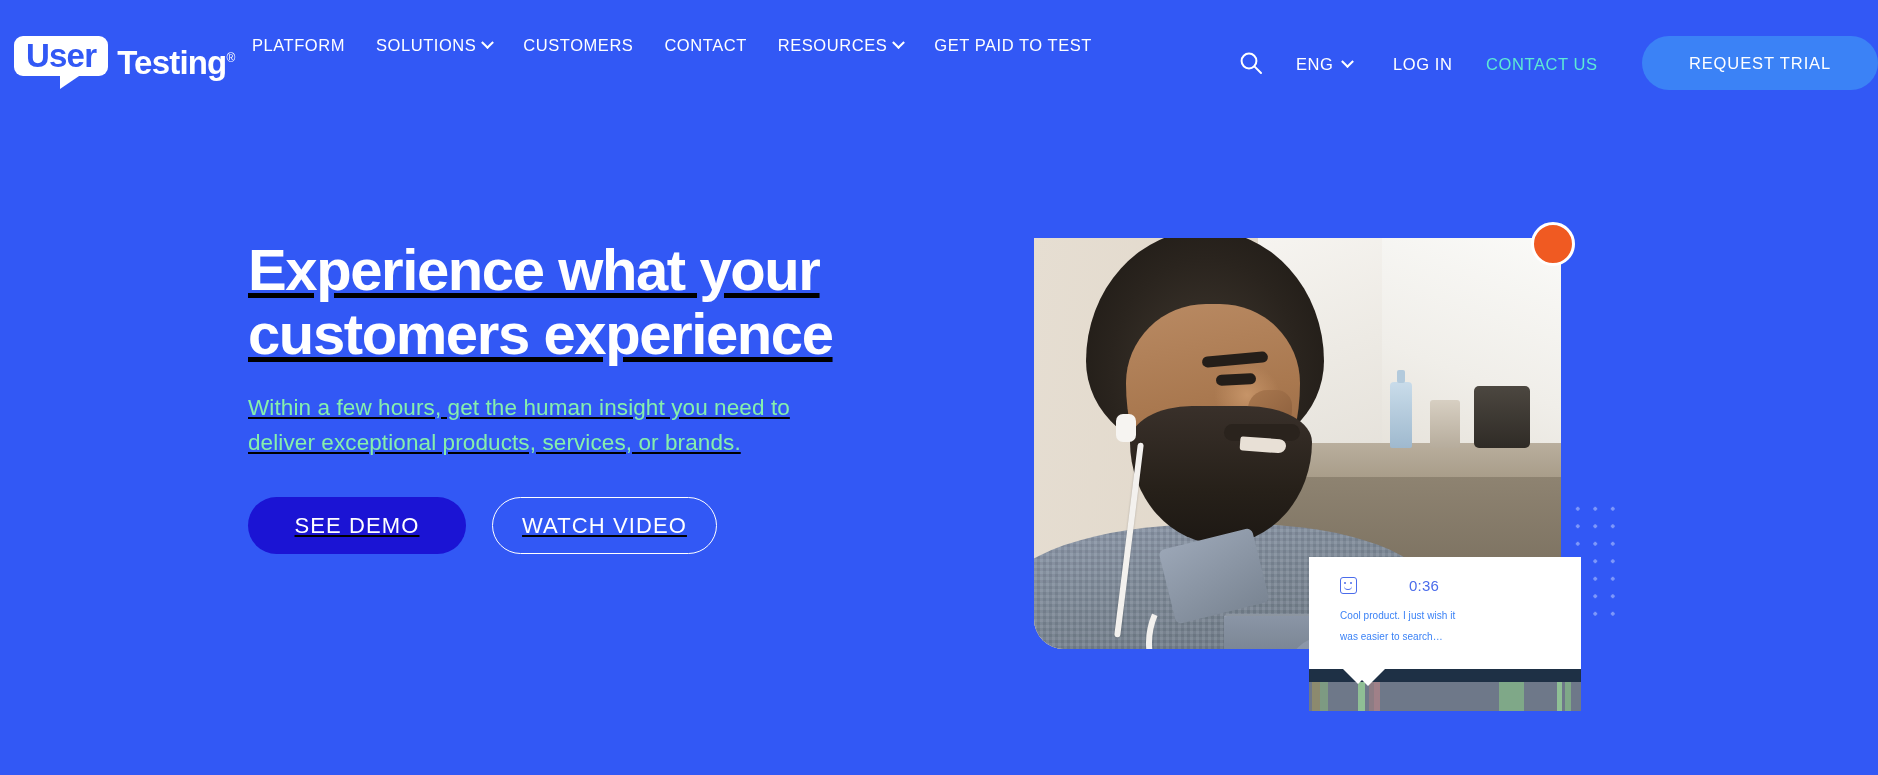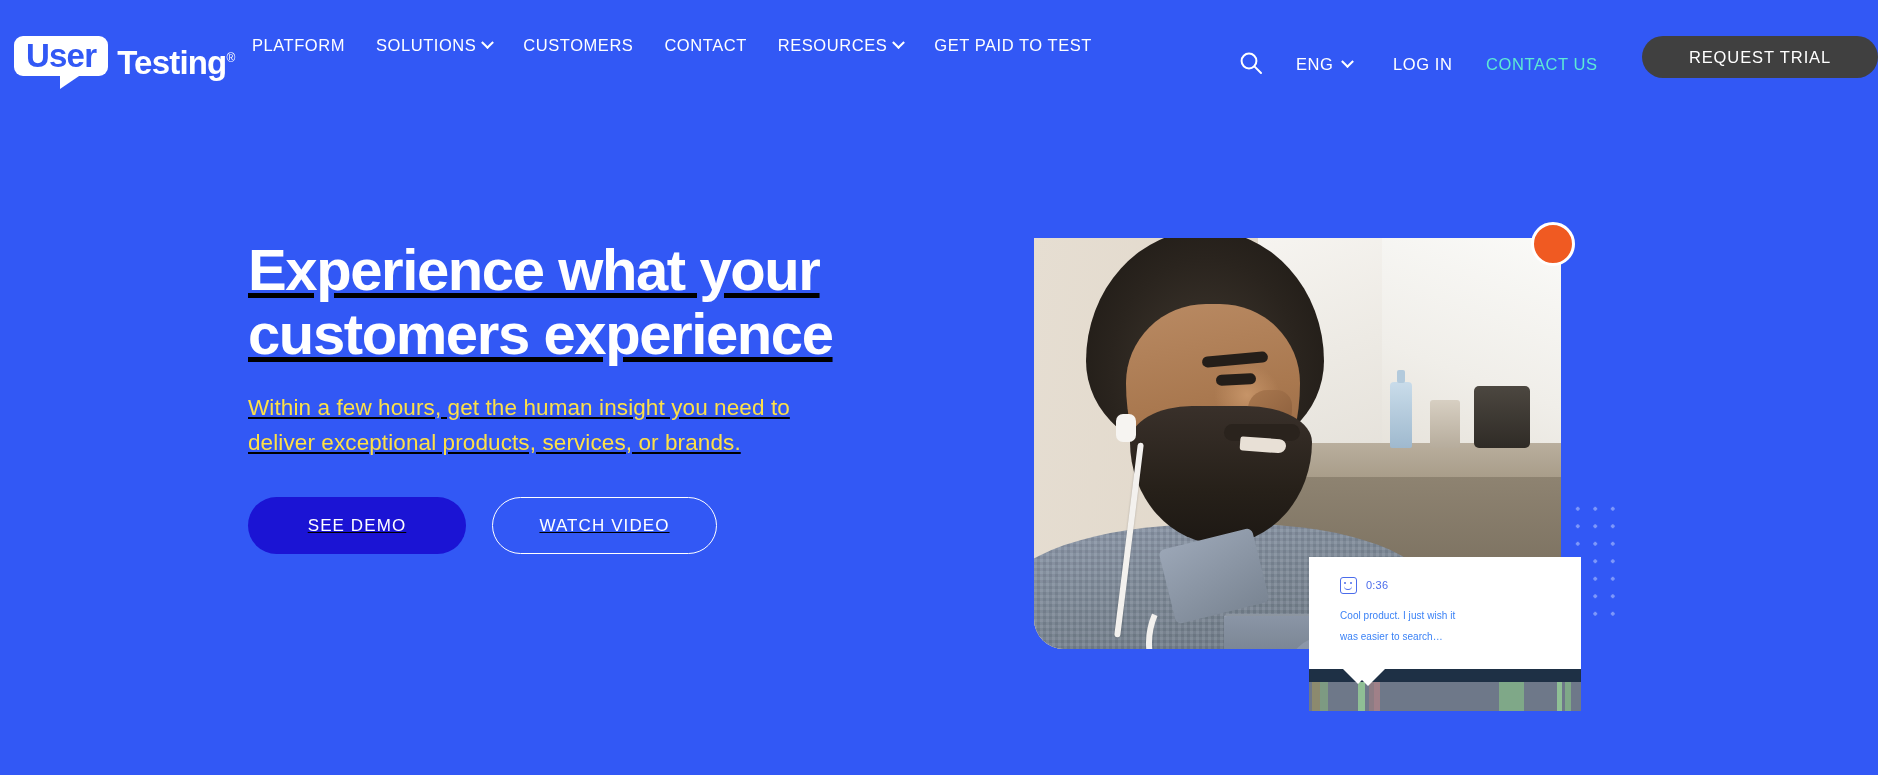--- a/index.html
+++ b/index.html
@@ -111,22 +111,22 @@
     color:#ffffff; font-size:16.5px; letter-spacing:0.6px;
     white-space:nowrap; cursor:pointer;
   }
   #contact {
     position:absolute; left:-392px; top:55px;
     color:#5eead4; font-size:16.5px; letter-spacing:0.6px;
     white-space:nowrap; cursor:pointer;
   }
   #trial {
     position:absolute; left:-236px; top:36px;
-    width:236px; height:42px;
-    background:#404040;
+    width:236px; height:54px;
+    background:#3b82f6;
     border-radius:27px;
     display:flex; align-items:center; justify-content:center;
     color:#ffffff; font-size:16.5px; letter-spacing:0.9px;
     cursor:pointer;
     border:none;
     font-family:"Liberation Sans", sans-serif;
   }
 
   
   #hero-text { position:absolute; left:248px; top:238px; width:680px;text-decoration:underline; }
@@ -135,37 +135,37 @@
     color:#ffffff;
     font-size:58px;
     font-weight:700;
     line-height:64px;
     letter-spacing:-1.4px;
     white-space:pre-line;
   }
 
   #subhead {
     margin-top:24px;
-    color:#fde047;
+    color:#86efac;
     font-size:22.5px;
     font-weight:400;
     line-height:35px;
     letter-spacing:0.1px;
     white-space:pre-line;
   }
 
   #cta-row {
     margin-top:37px;
     display:flex; align-items:center; gap:26px;
   }
   .btn {
     height:57px;
     border-radius:29px;
     display:flex; align-items:center; justify-content:center;
-    font-size:17px;
+    font-size:22px;
     letter-spacing:1.1px;
     cursor:pointer;
     font-family:"Liberation Sans", sans-serif;
   }
   #btn-demo {
     width:218px;
     background:#1B14D4;
     color:#ffffff;
     border:none;
   }
@@ -361,21 +361,21 @@
   #sentiment-icon .f-eye-l { left:3.2px; }
   #sentiment-icon .f-eye-r { left:8.6px; }
   #sentiment-icon .f-mouth {
     position:absolute; left:3px; top:8.4px;
     width:8px; height:3.4px;
     border:1.4px solid #4B6CEB;
     border-top:none; border-left:none; border-right:none;
     border-radius:0 0 6px 6px;
   }
   #callout-time {
-    color:#4B6CEB; font-size:11px; letter-spacing:.2px; line-height:1;
+    color:#4B6CEB; font-size:15px; letter-spacing:.2px; line-height:1;margin-left:43px;
   }
   #callout-quote {
     padding:11px 18px 0 31px;
     color:#3b82f6;
     font-size:10px;
     line-height:21px;
     letter-spacing:.05px;
     white-space:pre-line;
   }
 

